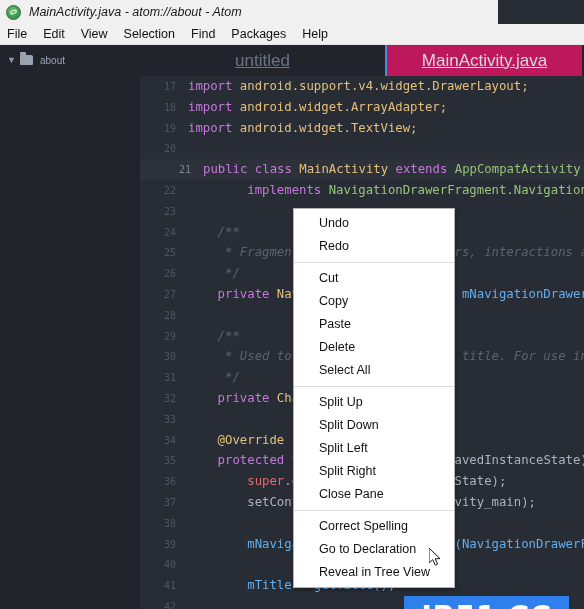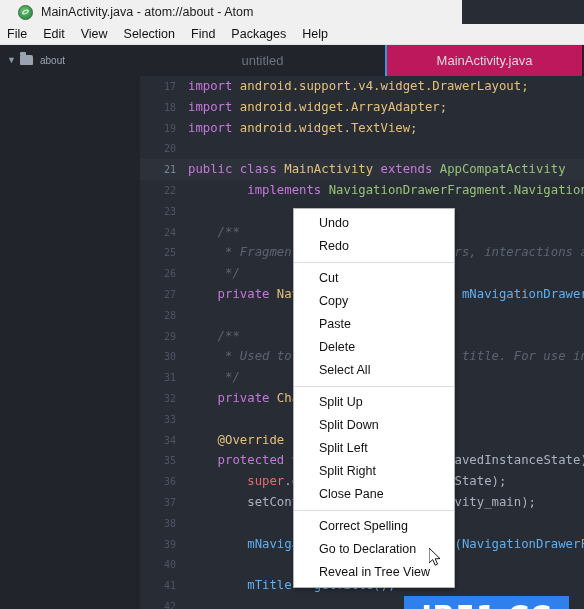--- a/index.html
+++ b/index.html
@@ -18,26 +18,27 @@
     width: 584px;
     height: 609px;
     overflow: hidden;
     background: #282c34;
   }
 
   
   .titlebar {
     position: absolute;
     left: 0; top: 0;
-    width: 462px; height: 24px;
+    width: 498px; height: 24px;
     background: #f0f0f0;
     display: flex;
     align-items: center;
-    padding-left: 18px;
-    box-sizing: border-box;
+    padding-left: 6px;
+    box-sizing: border-box;
+    font-style: italic;
   }
   .app-logo {
     width: 15px; height: 15px;
     border-radius: 50%;
     background: radial-gradient(circle at 40% 35%, #6bbf73 0%, #3f9e52 55%, #2e7d3f 100%);
     border: 1px solid #2c6b37;
     box-sizing: border-box;
     position: relative;
     flex: 0 0 auto;
   }
@@ -138,24 +139,25 @@
     width: 444px; height: 31px;
     background: #21252b;
     display: flex;
     border-bottom: 1px solid #181a1f;
     box-sizing: border-box;
   }
   .tab {
     display: flex;
     align-items: center;
     justify-content: center;
-    font-size: 13px;
+    font-size: 17px;
     white-space: nowrap;
     box-sizing: border-box;
     height: 31px;
+    text-decoration: underline;
   }
   .tab.inactive {
     width: 247px;
     background: #21252b;
     color: #6b7483;
     border-right: 2px solid #4a90d9;
   }
   .tab.active {
     width: 195px;
     background: #be185d;
@@ -186,20 +188,21 @@
     display: inline-block;
     width: 36px;
     text-align: right;
     color: #4d5463;
     font-family: "DejaVu Sans Mono", monospace;
     font-size: 10px;
     user-select: none;
   }
   .cursor-line .lineno {
     color: #7a8596;
+    padding-left: 15px;
   }
   .code-text { margin-left: 12px; }
 
   
   .kw   { color: #c678dd; }
   .str  { color: #98c379; }
   .cls  { color: #e5c07b; }
   .fn   { color: #61afef; }
   .cmt  { color: #5c6370; font-style: italic; }
   .ann  { color: #e5c07b; }

